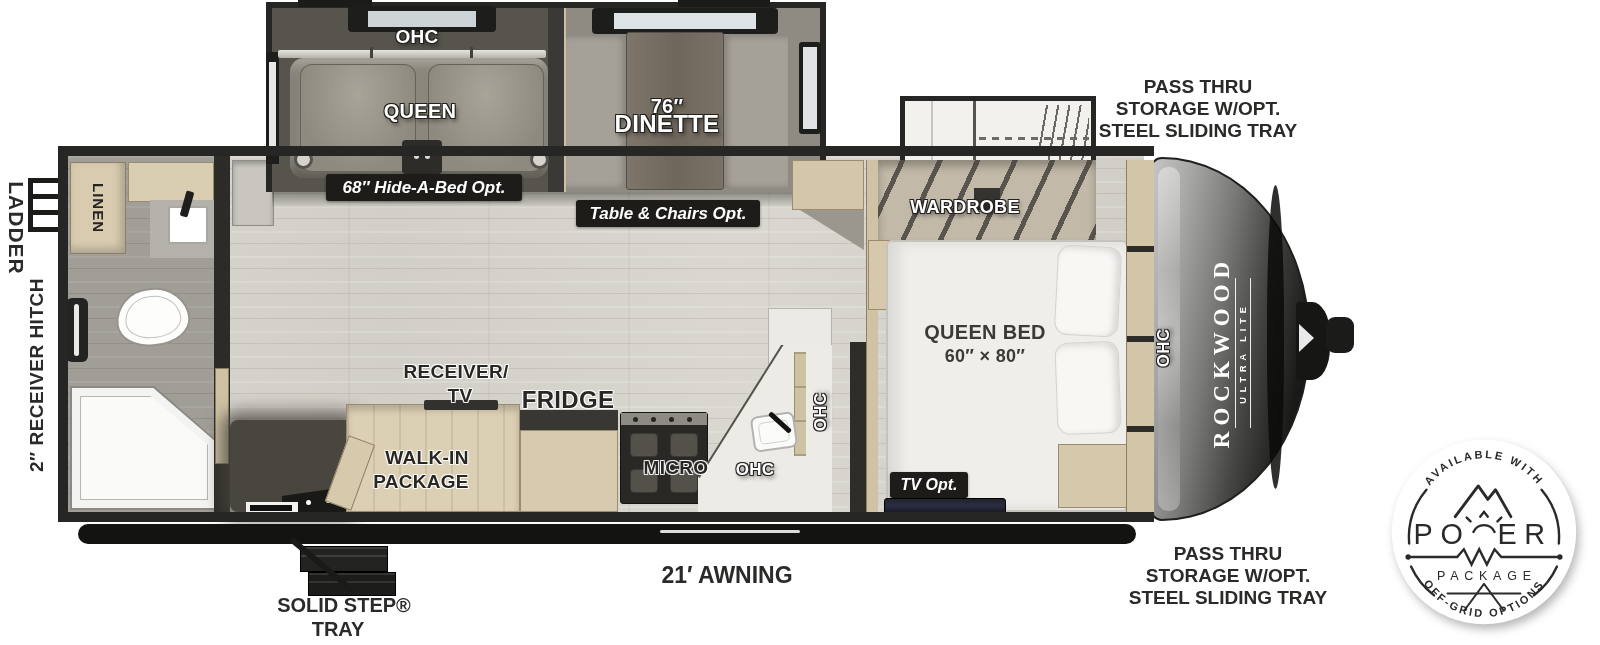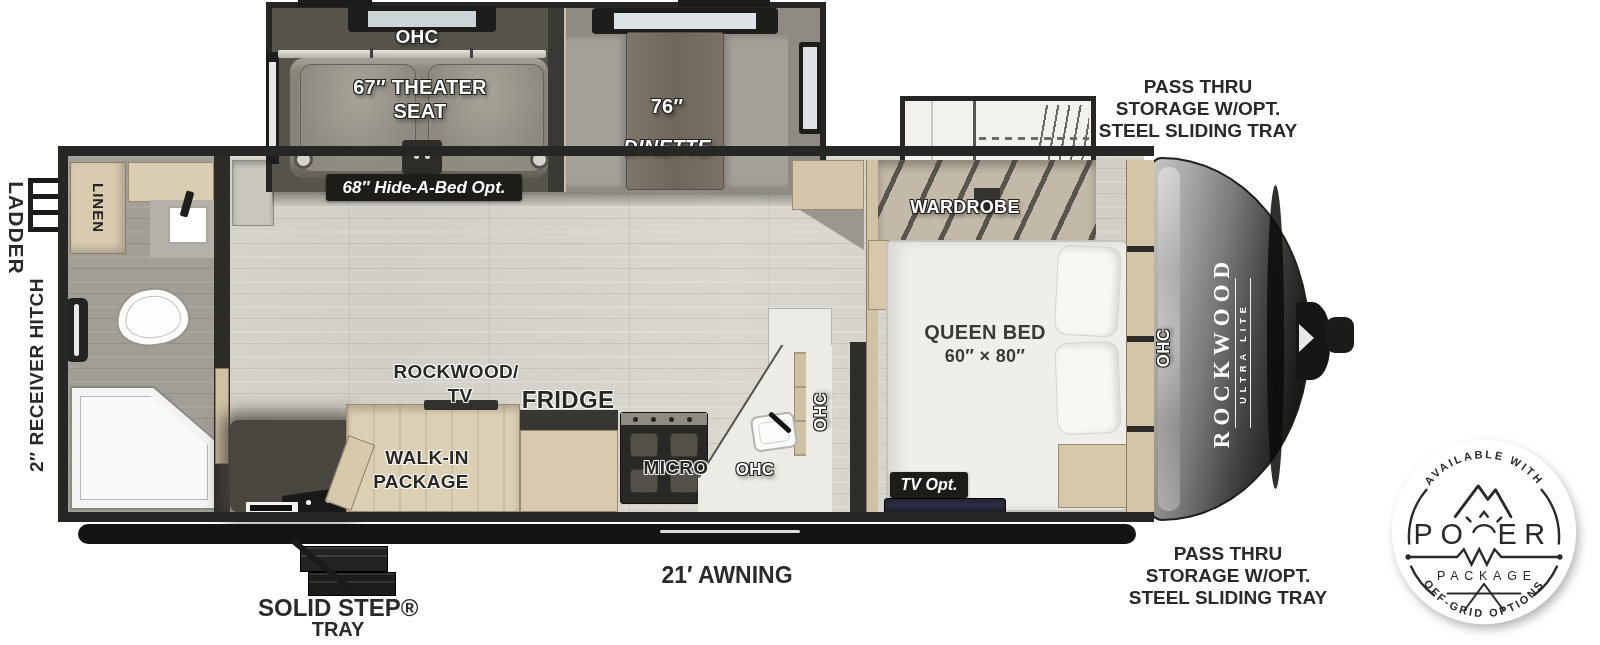--- a/index.html
+++ b/index.html
@@ -120,25 +120,25 @@
   <div class="abs" style="left:294px;top:150px;width:19px;height:19px;border-radius:50%;background:#d6d3cc;border:3px solid #54524c;"></div>
   <div class="abs" style="left:530px;top:150px;width:19px;height:19px;border-radius:50%;background:#d6d3cc;border:3px solid #54524c;"></div>
 
   <div class="abs" style="left:566px;top:36px;width:62px;height:152px;background:#a5a199;border-radius:3px;box-shadow:inset -5px 0 7px rgba(0,0,0,.22);"></div>
   <div class="abs" style="left:722px;top:36px;width:66px;height:152px;background:#a5a199;border-radius:3px;box-shadow:inset 5px 0 7px rgba(0,0,0,.22);"></div>
   <div class="abs" style="left:626px;top:32px;width:98px;height:158px;border:1px solid #55504a;border-radius:3px;
               background:linear-gradient(90deg,#7e766b,#6f675c 50%,#7a7267);"></div>
   <div class="abs" style="left:272px;top:192px;width:548px;height:16px;background:linear-gradient(180deg,rgba(40,38,34,.45),rgba(40,38,34,0));"></div>
 
   <div class="lw" style="left:377px;top:26px;width:80px;font-size:19px;">OHC</div>
-  <div class="lw" style="left:320px;top:76px;width:200px;font-size:20px;">67″ THEATER</div>
-  <div class="lw" style="left:370px;top:100px;width:100px;font-size:20px;">SEAT</div>
+  <div class="lw" style="left:370px;top:100px;width:100px;font-size:20px;">QUEEN</div>
   <div class="lw" style="left:627px;top:95px;width:80px;font-size:20px;">76″</div>
-  <div class="lw" style="left:597px;top:136px;width:140px;font-size:20px;font-style:italic;">DINETTE</div>
+  <div class="lw" style="left:597px;top:110px;width:140px;font-size:24px;">DINETTE</div>
   <div class="chip" style="left:326px;top:174px;width:196px;height:27px;font-size:17px;">68″ Hide-A-Bed Opt.</div>
+  <div class="chip" style="left:576px;top:200px;width:184px;height:27px;font-size:17px;">Table &amp; Chairs Opt.</div>
 
   <div class="abs" style="left:792px;top:160px;width:72px;height:50px;background:#d3c6ab;border:1px solid #9a8c6e;"></div>
   <div class="abs" style="left:800px;top:210px;width:64px;height:40px;background:#9b978f;clip-path:polygon(0 0,100% 0,100% 100%);"></div>
 
   <div class="abs" style="left:230px;top:420px;width:122px;height:92px;background:#49453f;border-radius:8px;box-shadow:0 0 16px 9px rgba(73,69,63,.75);"></div>
   <div class="abs" style="left:282px;top:484px;width:84px;height:30px;background:#191917;clip-path:polygon(0 40%,100% 0,100% 100%,0 100%);">
     <div class="abs" style="left:24px;top:16px;width:5px;height:5px;border-radius:50%;background:#fff;"></div>
     <div class="abs" style="left:44px;top:14px;width:5px;height:5px;border-radius:50%;background:#fff;"></div>
     <div class="abs" style="left:64px;top:12px;width:5px;height:5px;border-radius:50%;background:#fff;"></div>
   </div>
@@ -172,21 +172,21 @@
   </div>
   <div class="abs" style="left:794px;top:352px;width:12px;height:104px;background:#cec2a5;border-left:1px solid #9a8c6e;
               background-image:repeating-linear-gradient(180deg,rgba(100,88,62,.35) 0 2px,rgba(0,0,0,0) 2px 34px);"></div>
   <div class="abs" style="left:752px;top:414px;width:44px;height:36px;background:#fbfbfa;border:2px solid #b5b3ae;border-radius:7px;transform:rotate(-8deg);">
     <div class="abs" style="left:5px;top:5px;right:5px;bottom:5px;border:1px solid #d2d0cb;border-radius:5px;"></div>
   </div>
   <div class="abs" style="left:766px;top:420px;width:28px;height:5px;background:#131311;border-radius:2px;transform:rotate(42deg);"></div>
   <div class="abs" style="left:850px;top:342px;width:16px;height:170px;background:#2e2d2a;"></div>
   <div class="abs" style="left:866px;top:160px;width:12px;height:352px;background:#cfc2a5;border-left:1px solid #8d7f63;"></div>
 
-  <div class="lb" style="left:376px;top:361px;width:160px;font-size:19px;">ROCKWOOD/</div>
+  <div class="lb" style="left:376px;top:361px;width:160px;font-size:19px;">RECEIVER/</div>
   <div class="lb" style="left:420px;top:385px;width:80px;font-size:19px;">TV</div>
   <div class="lb" style="left:508px;top:386px;width:120px;font-size:24px;">FRIDGE</div>
   <div class="lb" style="left:362px;top:447px;width:130px;font-size:19px;">WALK-IN</div>
   <div class="lb" style="left:356px;top:471px;width:130px;font-size:19px;">PACKAGE</div>
   <div class="lb" style="left:616px;top:457px;width:120px;font-size:19px;">MICRO</div>
   <div class="lw" style="left:715px;top:460px;width:80px;font-size:17px;">OHC</div>
   <div class="lw" style="left:790px;top:403px;width:60px;height:18px;font-size:17px;transform:rotate(-90deg);">OHC</div>
 
   <div class="abs" style="left:900px;top:96px;width:196px;height:84px;border:5px solid #262624;background:#f2f1ee;">
     <div class="abs" style="left:26px;top:0;width:2px;height:100%;background:#c9c6c0;"></div>
@@ -237,21 +237,21 @@
     <div>PASS THRU</div>
     <div>STORAGE W/OPT.</div>
     <div>STEEL SLIDING TRAY</div>
   </div>
   <div class="abs" style="left:1118px;top:543px;width:220px;text-align:center;color:#2b2a28;font-weight:bold;font-size:19px;line-height:22px;">
     <div>PASS THRU</div>
     <div>STORAGE W/OPT.</div>
     <div>STEEL SLIDING TRAY</div>
   </div>
   <div class="lp" style="left:647px;top:562px;width:160px;font-size:23px;">21′ AWNING</div>
-  <div class="lp" style="left:258px;top:594px;width:160px;font-size:24px;">SOLID STEP®</div>
+  <div class="lp" style="left:264px;top:594px;width:160px;font-size:20px;">SOLID STEP®</div>
   <div class="lp" style="left:288px;top:618px;width:100px;font-size:20px;">TRAY</div>
 
   <svg style="position:absolute;left:1388px;top:436px;filter:drop-shadow(3px 5px 5px rgba(0,0,0,.28));" width="192" height="192" viewBox="0 0 200 200">
     <circle cx="100" cy="100" r="96" fill="#ffffff"></circle>
     <path id="arcT" d="M 42 54 A 70 70 0 0 1 158 54" fill="none" stroke="none"></path>
     <path id="arcB" d="M 34 148 A 74 74 0 0 0 166 148" fill="none" stroke="none"></path>
     <g fill="none" stroke="#2a2a28" stroke-width="2.5" stroke-linecap="round">
       <path d="M 22 112 A 78 78 0 0 1 40 56"></path>
       <path d="M 178 112 A 78 78 0 0 0 160 56"></path>
       <path d="M 24 136 A 78 78 0 0 0 48 166"></path>

